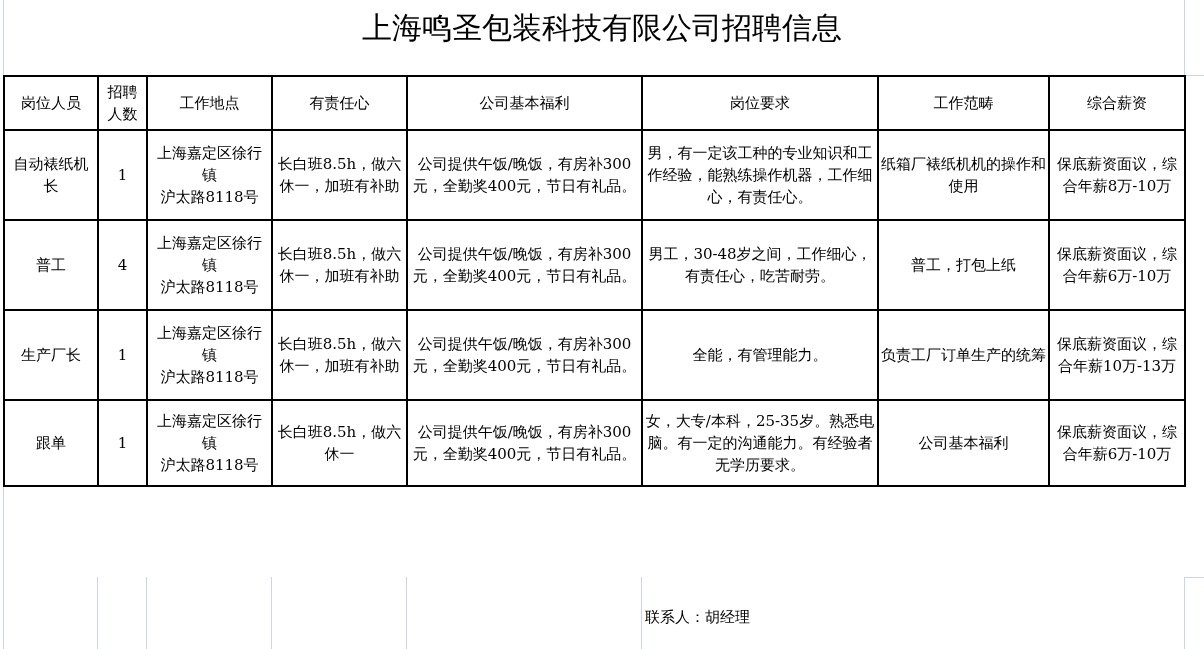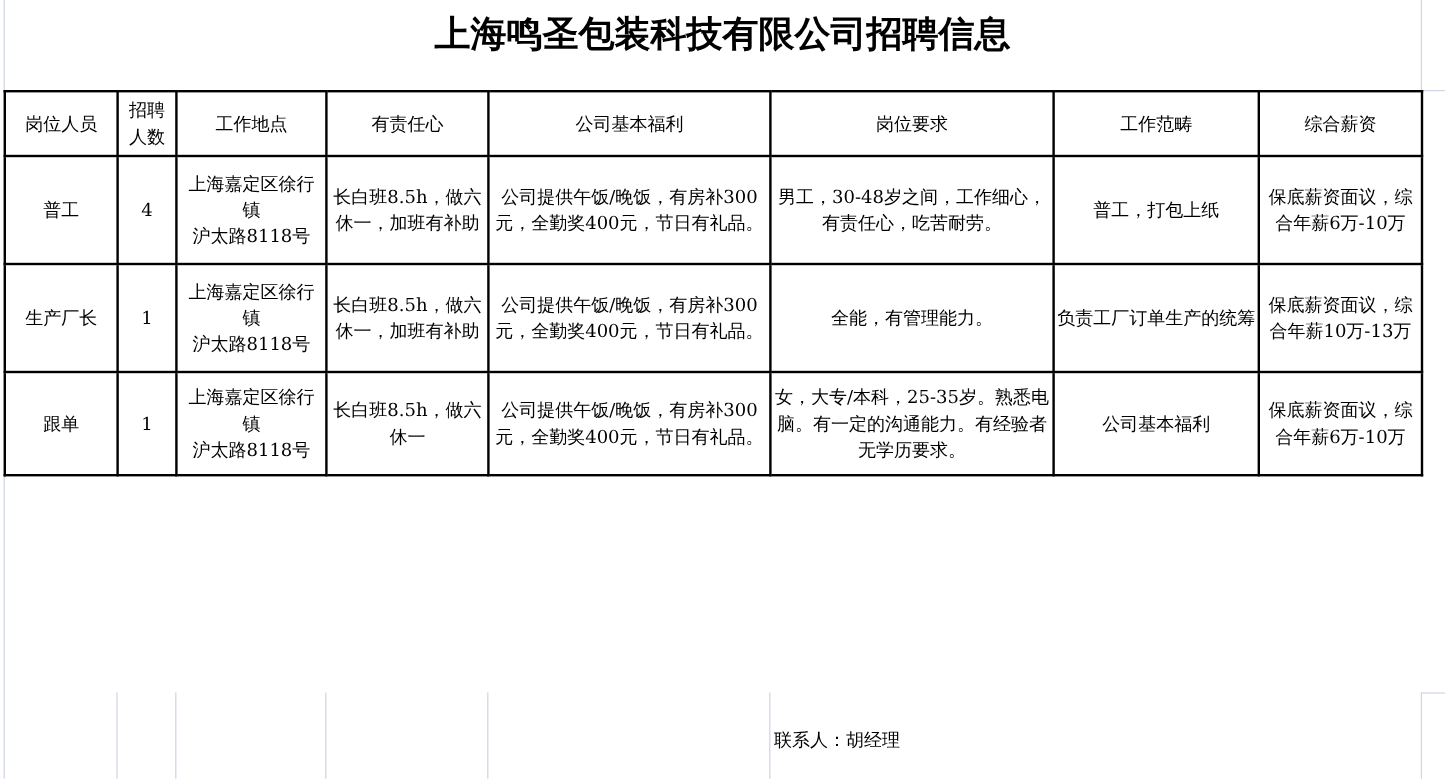--- a/index.html
+++ b/index.html
@@ -12,21 +12,21 @@
     font-family: "DejaVu Serif", "Liberation Serif", serif;
   }
   .gridline { position: absolute; background: #cdd5e4; }
   .gl-v { width: 1px; }
   .gl-h { height: 1px; }
 
   .title-bar {
     position: absolute; left: 0; top: 0;
     width: 100%; height: 57px;
     display: flex; align-items: center; justify-content: center;
-    font-size: 30px; font-weight: bold;
+    font-size: 30px; font-weight: normal;
   }
 
   table.jobs {
     position: absolute; left: 3px; top: 75px;
     width: 1181px;
     border-collapse: collapse;
     table-layout: fixed;
     background: #ffffff;
   }
   table.jobs th, table.jobs td {
@@ -87,20 +87,37 @@
       <th>工作地点</th>
       <th>有责任心</th>
       <th>公司基本福利</th>
       <th>岗位要求</th>
       <th>工作范畴</th>
       <th>综合薪资</th>
     </tr>
   </thead>
   <tbody>
     <tr class="r-body">
+      <td>自动裱纸机长</td>
+      <td>1</td>
+      <td>上海嘉定区徐行镇
+沪太路8118号</td>
+      <td>长白班8.5h，做六
+休一，加班有补助</td>
+      <td>公司提供午饭/晚饭，有房补300
+元，全勤奖400元，节日有礼品。</td>
+      <td>男，有一定该工种的专业知识和工
+作经验，能熟练操作机器，工作细
+心，有责任心。</td>
+      <td>纸箱厂裱纸机机的操作和
+使用</td>
+      <td>保底薪资面议，综
+合年薪8万-10万</td>
+    </tr>
+    <tr class="r-body">
       <td>普工</td>
       <td>4</td>
       <td>上海嘉定区徐行镇
 沪太路8118号</td>
       <td>长白班8.5h，做六
 休一，加班有补助</td>
       <td>公司提供午饭/晚饭，有房补300
 元，全勤奖400元，节日有礼品。</td>
       <td>男工，30-48岁之间，工作细心，
 有责任心，吃苦耐劳。</td>

